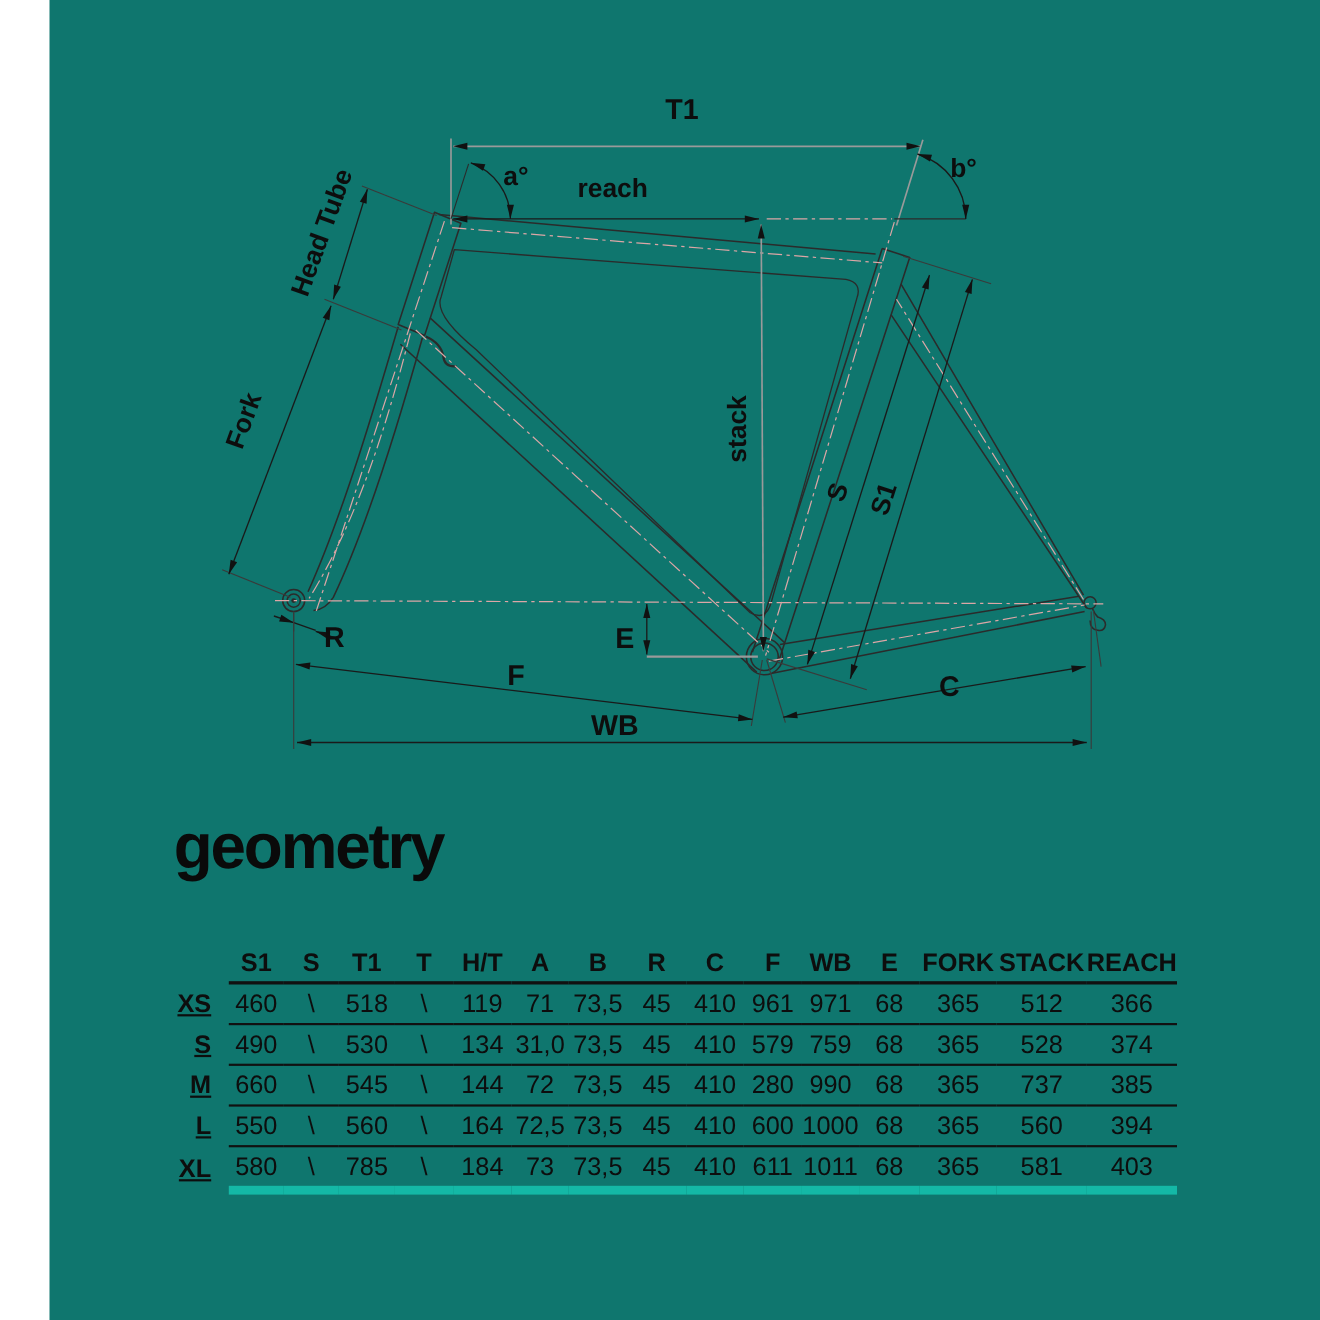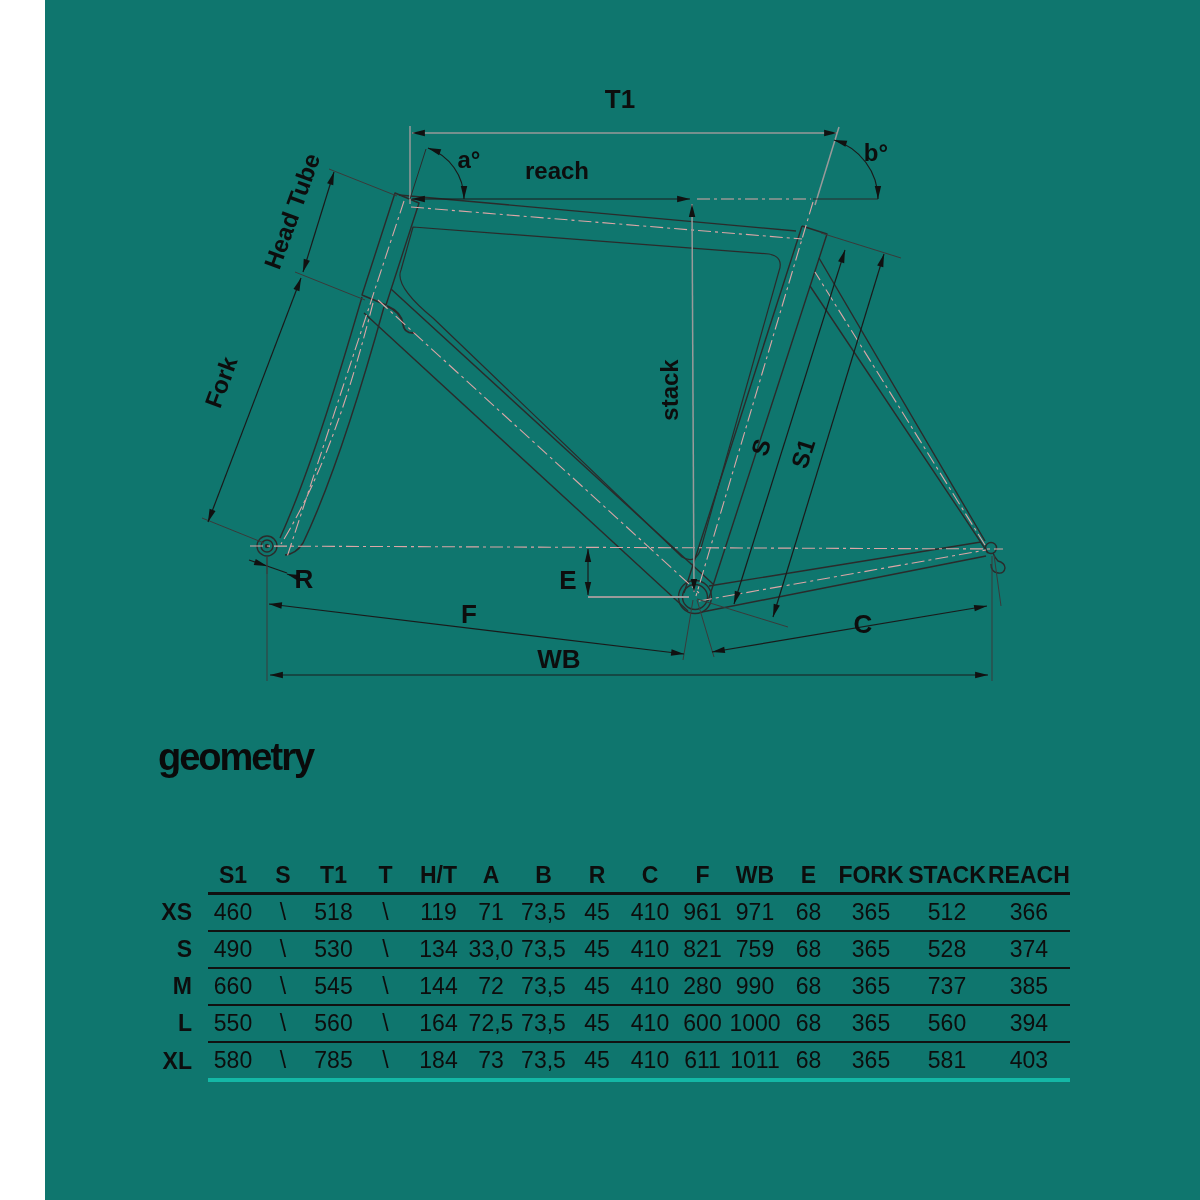--- a/index.html
+++ b/index.html
@@ -7,31 +7,31 @@
         font-family:"Liberation Sans",sans-serif;margin-left:45px;}
   svg{position:absolute;top:0;left:0;}
   .tube{stroke:#2b2b2b;stroke-width:1.4;fill:none;stroke-linejoin:round;}
   .thin{stroke:#2b2b2b;stroke-width:1;fill:none;}
   .dim{stroke:#1a1a1a;stroke-width:1.2;fill:none;}
   .dimg{stroke:#9a9a9a;stroke-width:1.5;fill:none;}
   .ext{stroke:#3a3a3a;stroke-width:1;fill:none;}
   .red{stroke:#dca6a6;stroke-width:1.1;fill:none;stroke-dasharray:13 4 3 4;}
   .lbl{font:700 26px "Liberation Sans",sans-serif;fill:#0d0d0d;}
   .lbl.sm{font-size:24px;}
-  .title{position:absolute;left:113px;top:736px;font-size:38px;font-weight:700;
+  .title{position:absolute;left:113px;top:736px;font-size:58px;font-weight:700;
          letter-spacing:-2px;color:#0a0a0a;}
   .geo-table{position:absolute;left:100px;top:858px;}
   table{border-collapse:collapse;table-layout:fixed;}
   th,td{font-size:23px;text-align:center;padding:0;height:35px;color:#0d0d0d;
         overflow:hidden;white-space:nowrap;}
   thead th{font-weight:700;height:34px;border-bottom:3px solid #111;}
   thead th.rowlabel{border-bottom:none;}
   tbody td{font-weight:400;border-bottom:2.5px solid #111;}
-  tbody tr:last-child td{border-bottom:4px solid #14b8a6;}
-  tbody th.rowlabel{font-weight:700;border-bottom:none;text-align:right;padding-right:16px;}
+  tbody tr:last-child td{border-bottom:8px solid #14b8a6;}
+  tbody th.rowlabel{font-weight:700;border-bottom:none;text-align:right;padding-right:16px;text-decoration:underline;}
 </style>
 </head>
 <body>
 
 <div class="page">
 
   <svg width="1200" height="735" viewBox="0 0 1200 735">
     <defs>
       <marker id="ah" viewBox="0 0 14 8" refX="13.4" refY="4" markerWidth="14" markerHeight="8" orient="auto-start-reverse" markerUnits="userSpaceOnUse">
         <path d="M0.5,0.8 L13.5,4 L0.5,7.2 Z" fill="#111"></path>
@@ -241,25 +241,25 @@
             <td>512</td>
             <td>366</td>
           </tr>
           <tr>
             <th class="rowlabel">S</th>
             <td>490</td>
             <td>\</td>
             <td>530</td>
             <td>\</td>
             <td>134</td>
-            <td>33,0</td>
-            <td>73,5</td>
-            <td>45</td>
-            <td>410</td>
-            <td>821</td>
+            <td>31,0</td>
+            <td>73,5</td>
+            <td>45</td>
+            <td>410</td>
+            <td>579</td>
             <td>759</td>
             <td>68</td>
             <td>365</td>
             <td>528</td>
             <td>374</td>
           </tr>
           <tr>
             <th class="rowlabel">M</th>
             <td>660</td>
             <td>\</td>

